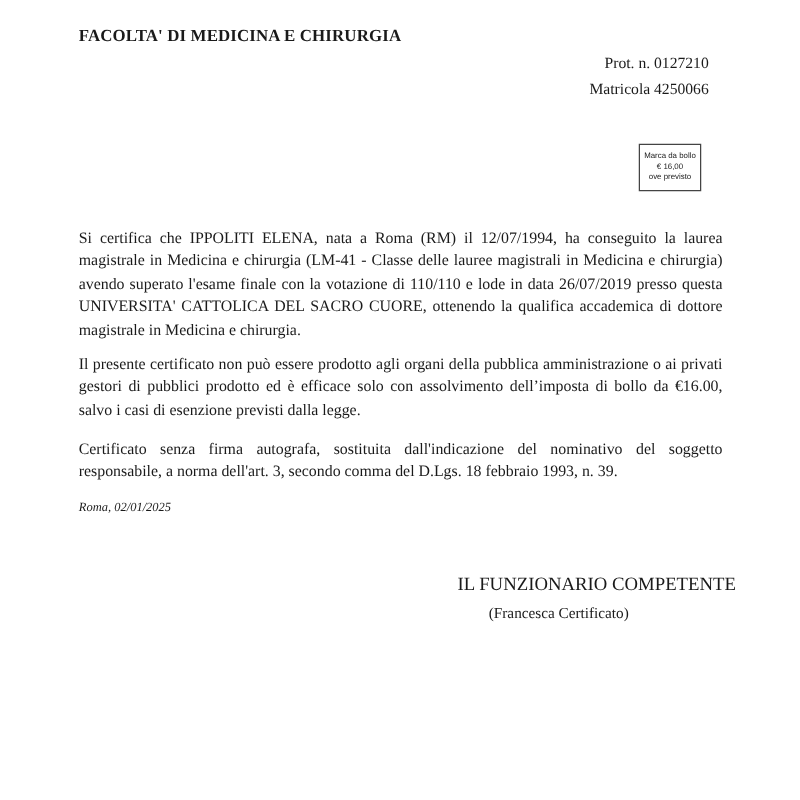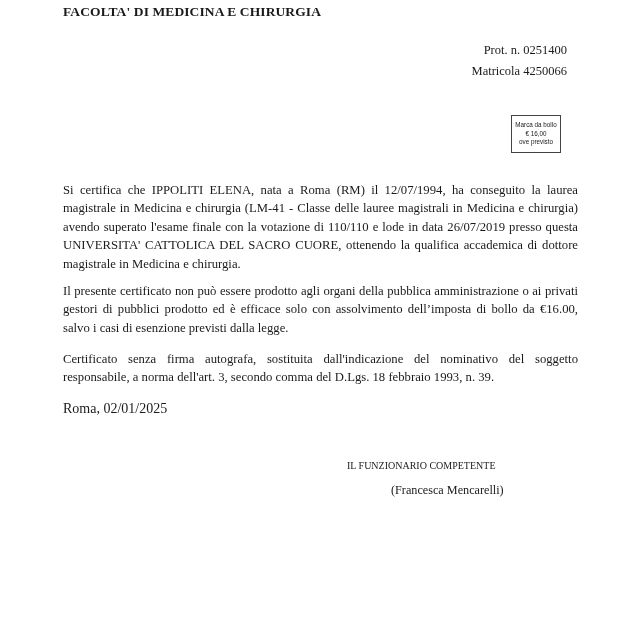--- a/index.html
+++ b/index.html
@@ -10,21 +10,21 @@
     body {
       width: 640px;
       height: 640px;
       position: relative;
       overflow: hidden;
       font-family: "Liberation Serif", "DejaVu Serif", serif;
       color: #1a1a1a;
     }
     .abs { position: absolute; }
     .faculty {
-      left: 63px; top: 4px;
+      left: 63px; top: 21px;
       font-size: 13.5px;
       font-weight: bold;
       letter-spacing: 0.1px;
       white-space: nowrap;
     }
     .dept {
       left: 63px; top: 29px;
       font-size: 12.5px;
       line-height: 16px;
       white-space: nowrap;
@@ -59,54 +59,55 @@
       width: 515px;
       font-size: 12.7px;
       line-height: 18.4px;
       text-align: justify;
     }
     .p1 { top: 181px; }
     .p2 { top: 282px; }
     .p3 { top: 350px; }
     .place-date {
       left: 63px; top: 401px;
-      font-size: 14px;
+      font-size: 10px;
       white-space: nowrap;
+      font-style: italic;
     }
     .signer-title {
-      left: 347px; top: 460px;
-      font-size: 10px;
+      left: 366px; top: 460px;
+      font-size: 15px;
       white-space: nowrap;
     }
     .signer-name {
       left: 391px; top: 483px;
       font-size: 12.2px;
       white-space: nowrap;
     }
     b { font-weight: normal; }
   </style>
 </head>
 <body>
 
 <div class="abs faculty">FACOLTA' DI MEDICINA E CHIRURGIA</div>
 
 <div class="abs dept">
 </div>
 
-<div class="abs prot">Prot. n. 0251400</div>
+<div class="abs prot">Prot. n. 0127210</div>
 <div class="abs matricola">Matricola 4250066</div>
 
 <div class="abs stamp">
   <div>Marca da bollo</div>
   <div>€ 16,00</div>
   <div>ove previsto</div>
 </div>
 
 <div class="abs body-text p1"><span>Si certifica che </span><b>IPPOLITI ELENA,</b><span> nata a </span><b>Roma (RM)</b><span> il </span><b>12/07/1994</b><span>, ha conseguito la laurea magistrale in </span><b>Medicina e chirurgia</b><span> (LM-41 - Classe delle lauree magistrali in Medicina e chirurgia) avendo superato l'esame finale con la votazione di 110/110 e lode in data 26/07/2019 presso questa UNIVERSITA' CATTOLICA DEL SACRO CUORE, ottenendo la qualifica accademica di dottore magistrale in Medicina e chirurgia.</span></div>
 
 <div class="abs body-text p2">Il presente certificato non può essere prodotto agli organi della pubblica amministrazione o ai privati gestori di pubblici prodotto ed è efficace solo con assolvimento dell’imposta di bollo da €16.00, salvo i casi di esenzione previsti dalla legge.</div>
 
 <div class="abs body-text p3">Certificato senza firma autografa, sostituita dall'indicazione del nominativo del soggetto responsabile, a norma dell'art. 3, secondo comma del D.Lgs. 18 febbraio 1993, n. 39.</div>
 
 <div class="abs place-date">Roma, 02/01/2025</div>
 
 <div class="abs signer-title">IL FUNZIONARIO COMPETENTE</div>
-<div class="abs signer-name">(Francesca Mencarelli)</div>
+<div class="abs signer-name">(Francesca Certificato)</div>
 
 </body></html>

